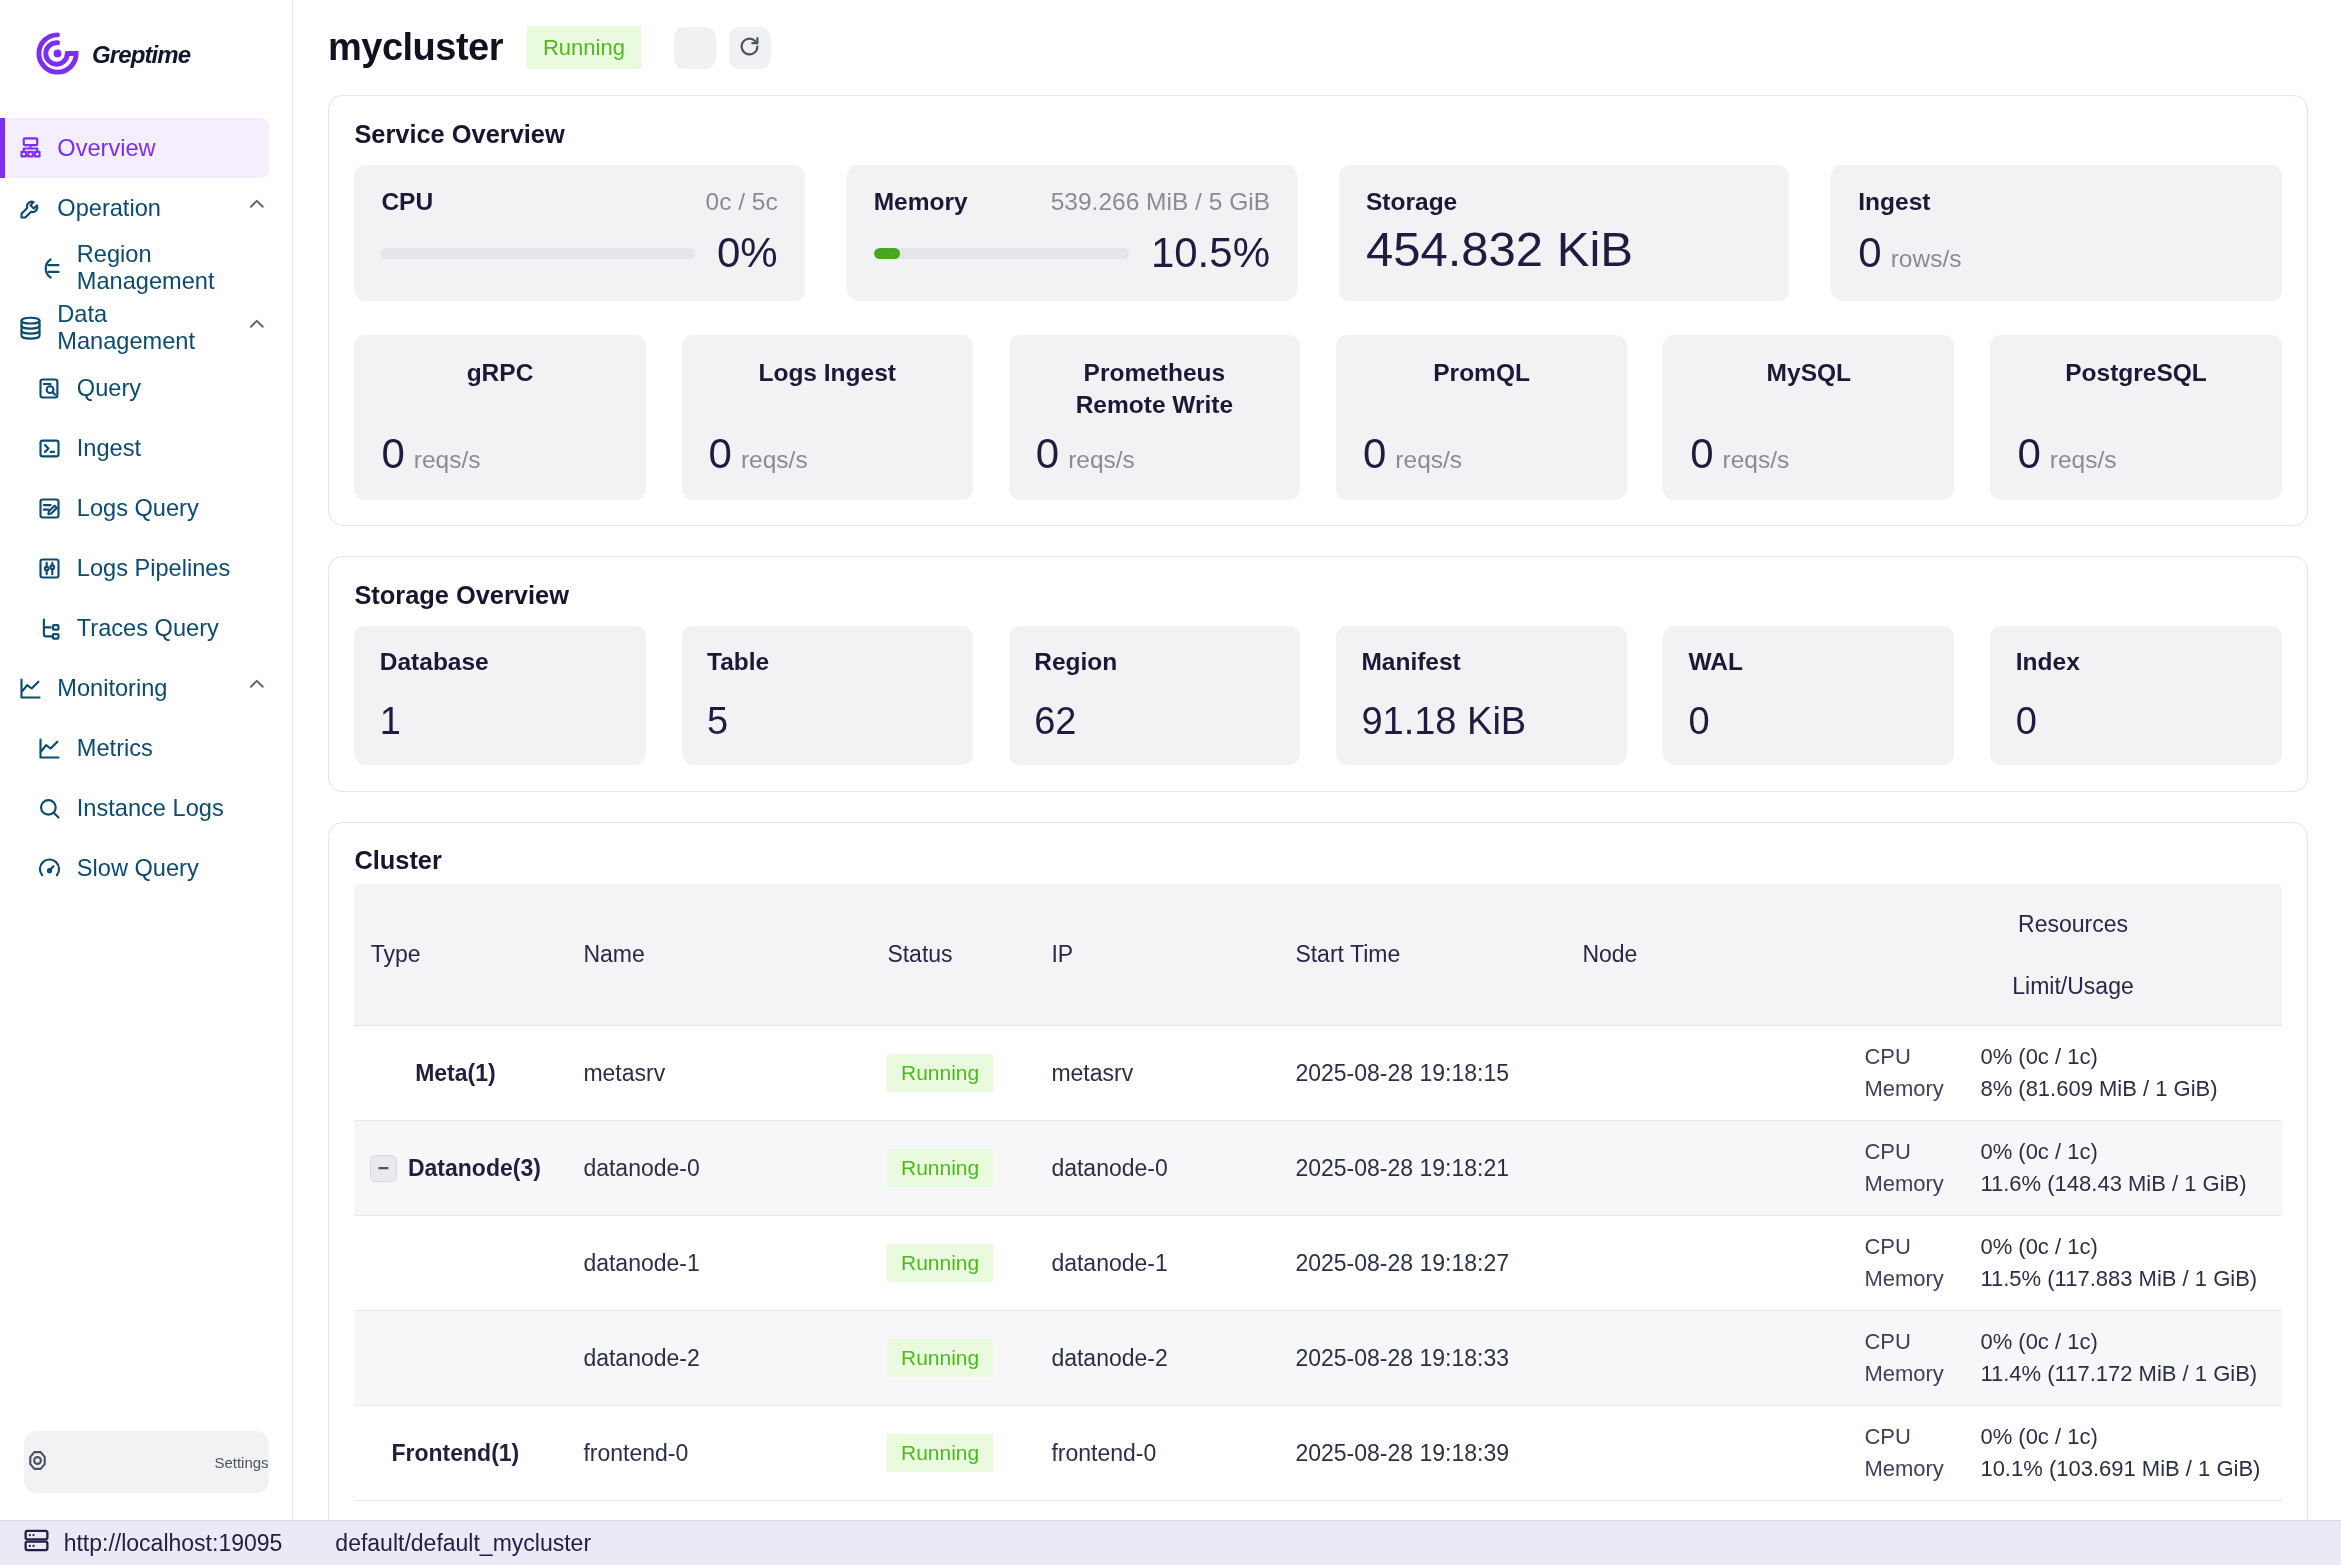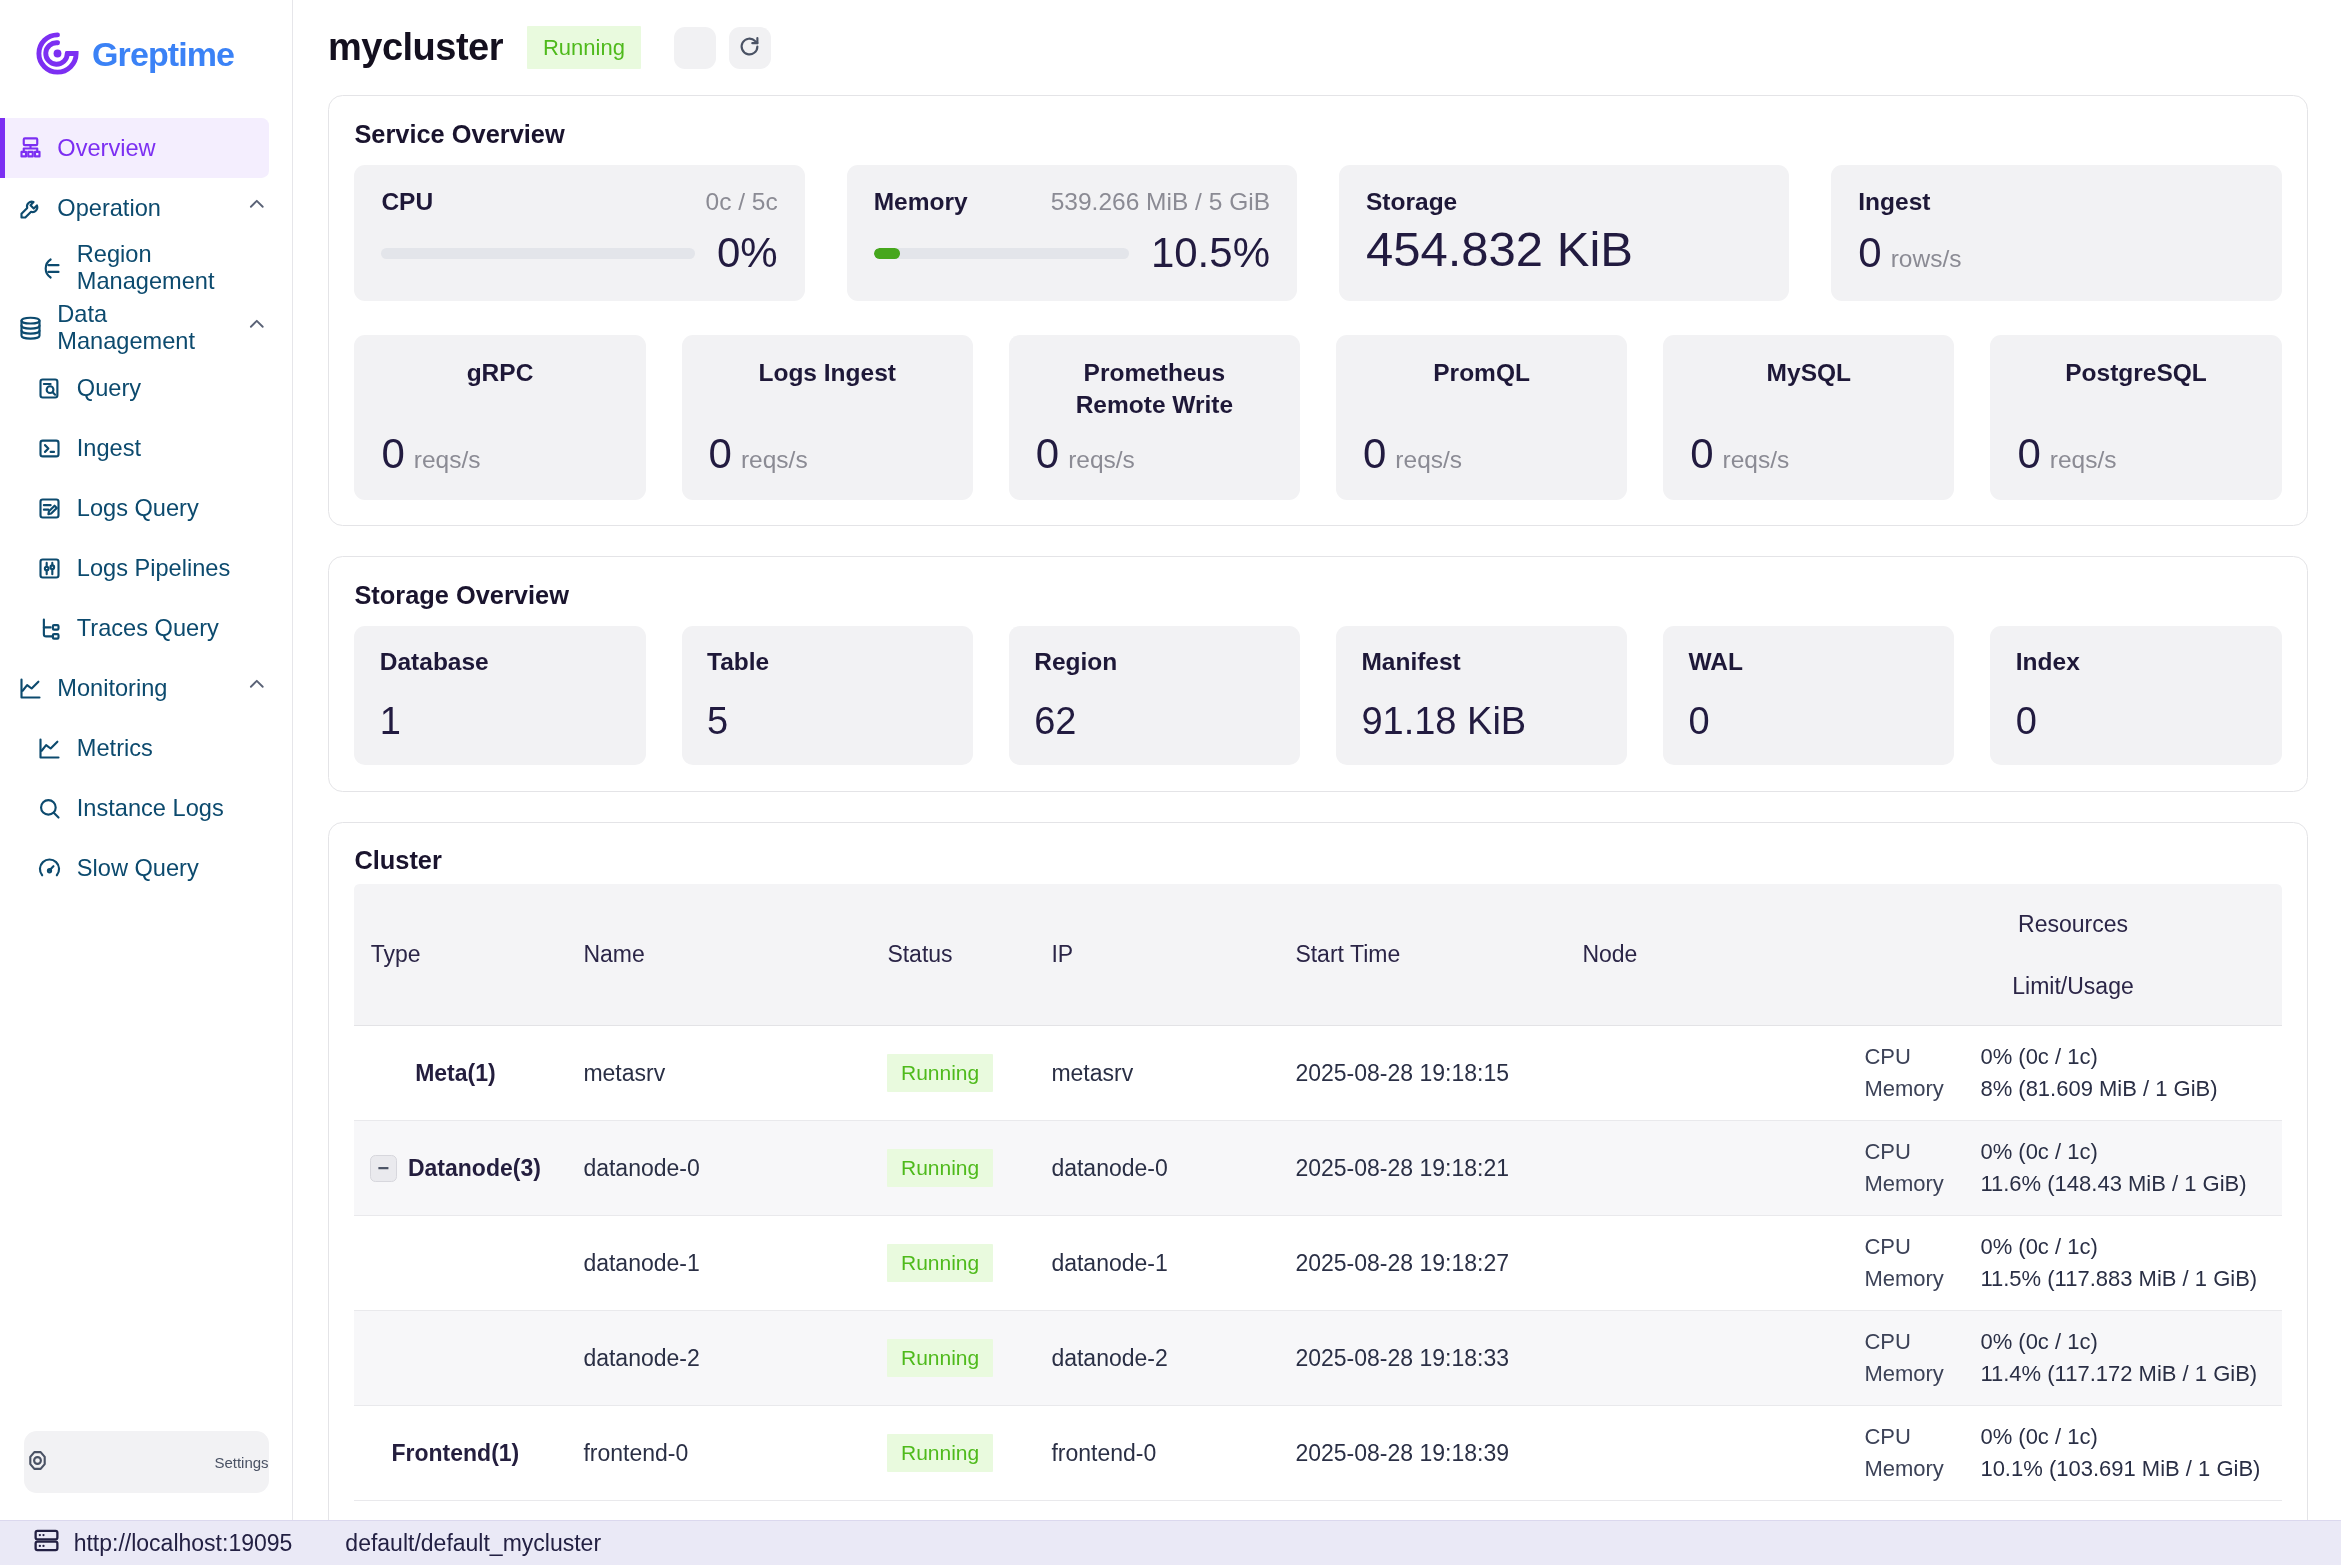--- a/index.html
+++ b/index.html
@@ -3,21 +3,21 @@
 <meta charset="utf-8">
 <style>
   * { margin:0; padding:0; box-sizing:border-box; }
   html,body { width:2342px; height:1566px; background:#fff; overflow:hidden;
     font-family:"Liberation Sans", sans-serif; color:#2a2440; }
   .app { display:flex; height:1520px; }
 
   
   .sidebar { width:293px; flex:0 0 293px; border-right:0.9px solid #e6e6ea; position:relative; background:#fff; }
   .logo { height:109px; display:flex; align-items:center; gap:11px; padding-left:34px; }
-  .logo-text { font-size:34px; font-weight:bold; color:#3b82f6; letter-spacing:-0.9px; }
+  .logo-text { font-size:24px; font-weight:bold; color:#0f172a; letter-spacing:-0.9px;font-style:italic; }
   .nav { padding-top:9px; }
   .nav-item { height:60px; display:flex; align-items:center; gap:11.8px; padding-left:14.5px;
     color:#0c4a6e; font-size:23.6px; position:relative; cursor:default; }
   .nav-item.sub { padding-left:34px; }
   .nav-item .ni-icon { width:31px; height:31px; display:flex; align-items:center; justify-content:center; flex:0 0 31px; }
   .nav-item .chevron { margin-left:auto; margin-right:23.6px; color:#5a6276; }
   .nav-item.active { background:#f4eefe; color:#7c2ff2; margin-right:23px; border-radius:0 7.3px 7.3px 0; }
   .nav-item.active::before { content:""; position:absolute; left:0; top:0; bottom:0; width:4.5px; background:#7c2ff2; }
   svg.ic { stroke:currentColor; fill:none; stroke-width:1.9; stroke-linecap:round; stroke-linejoin:round; }
   .settings-btn { position:absolute; left:23.6px; bottom:27px; width:245px; height:62px; background:#f2f2f4;
@@ -72,21 +72,21 @@
   .cell-type { display:flex; align-items:center; justify-content:center; gap:11px;
     font-weight:bold; color:#241e3e; padding-right:27px; }
   .minus-box { width:27px; height:27px; border-radius:5.4px; background:#eaeaee; border:0.9px solid #d7d7dd;
     display:flex; align-items:center; justify-content:center; font-size:20px; color:#4a5264; cursor:pointer; }
   .t-row .badge { font-size:21px; padding:7.3px 13.6px; }
   .res-col { display:flex; flex-direction:column; line-height:32px; font-size:22px; }
   .res-col.labels { color:#3c4257; }
 
   
   .statusbar { height:45px; background:#eae9f6; border-top:0.9px solid #dbd8ee; display:flex; align-items:center;
-    padding-left:32px; font-size:23px; color:#232043; }
+    padding-left:22px; font-size:23px; color:#232043; }
   .sb-group { display:flex; align-items:center; gap:12.7px; }
   .sb-db { margin-left:53px; }
 </style>
 </head>
 <body>
 
 <div class="app">
 
   <aside class="sidebar">
     <div class="logo">

